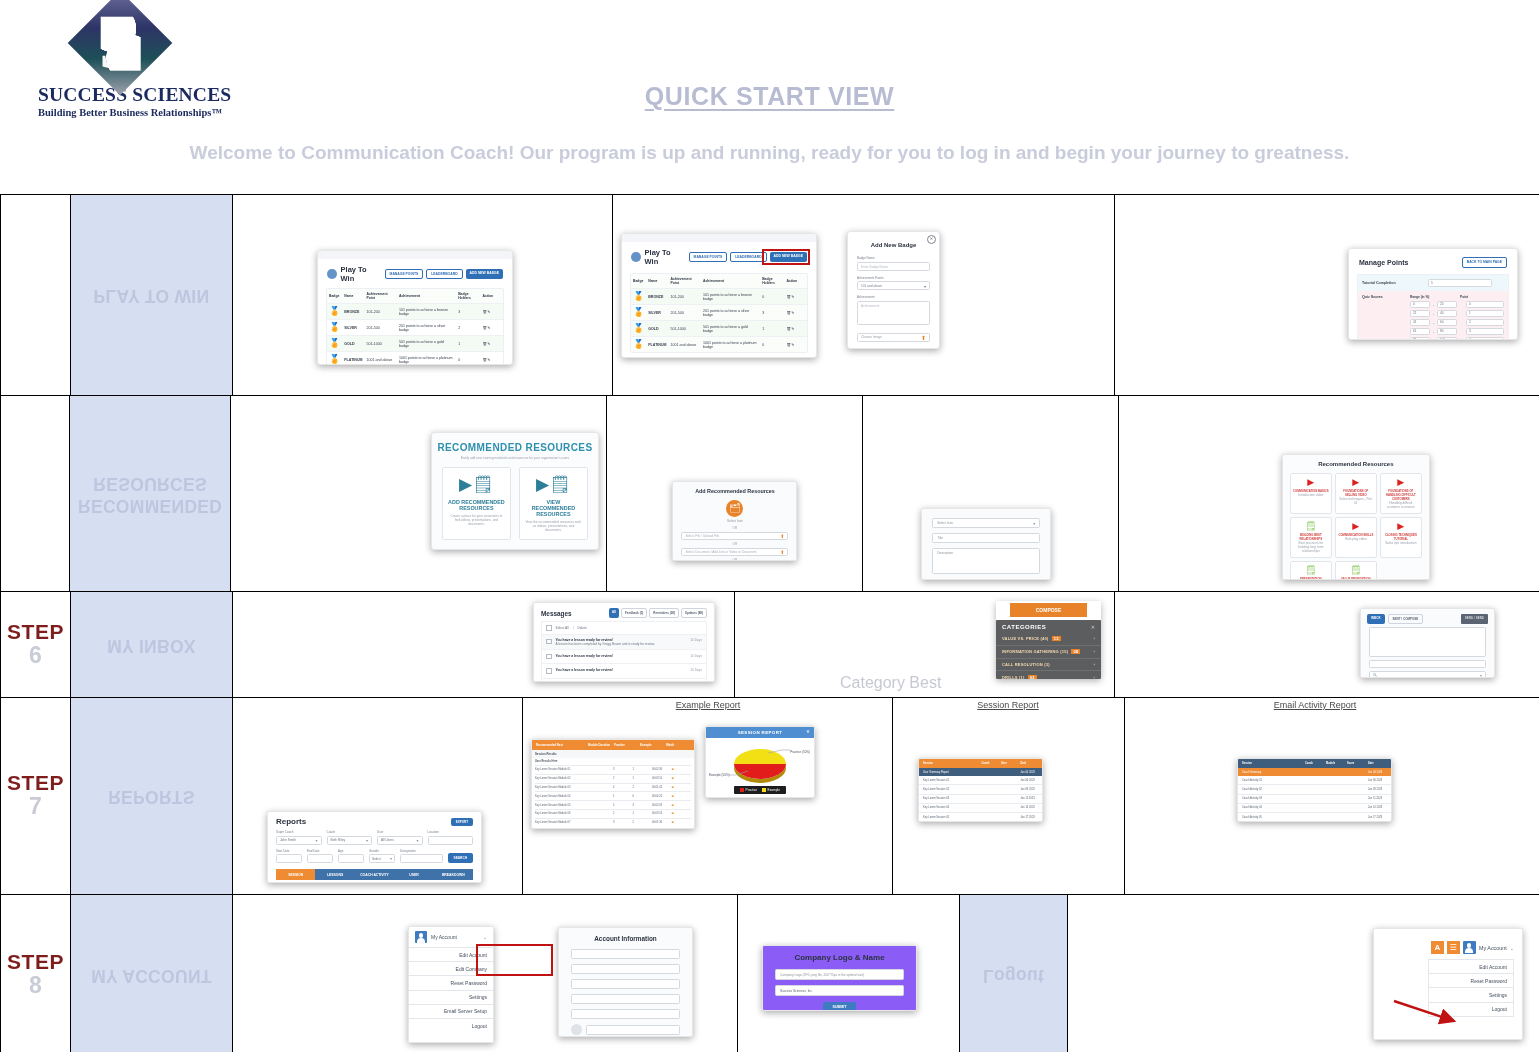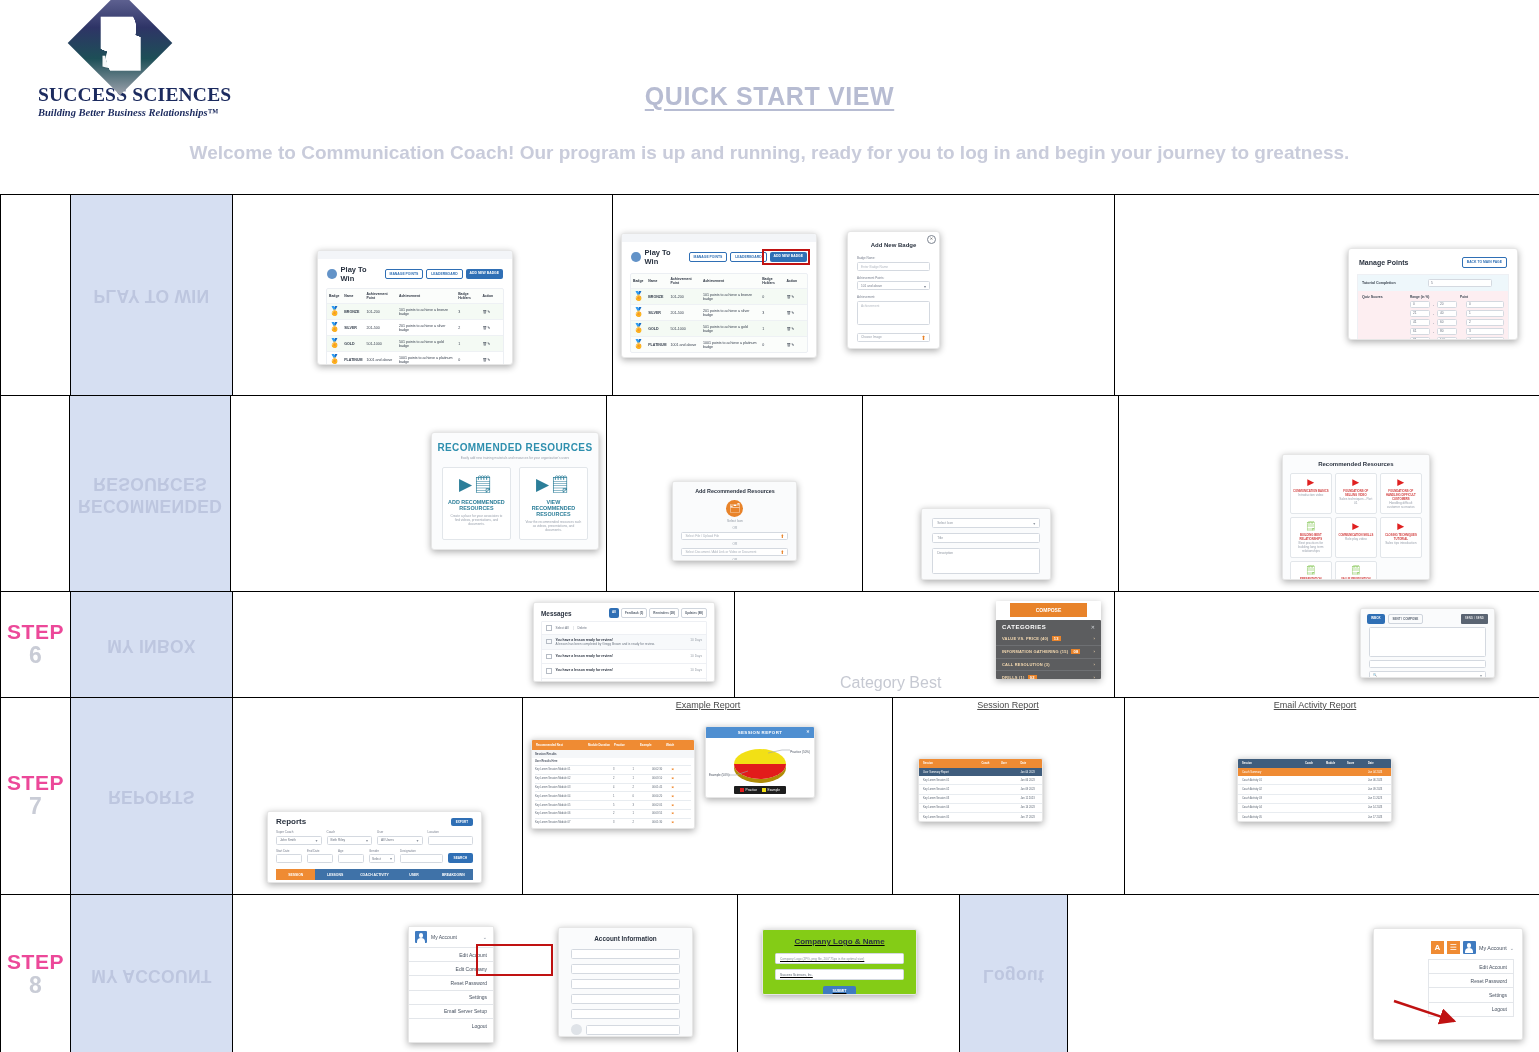--- a/index.html
+++ b/index.html
@@ -13,36 +13,36 @@
   .logo-diamond:after{content:"";position:absolute;left:18px;top:10px;width:40px;height:54px;
     transform:rotate(-45deg);
     background:
       radial-gradient(circle at 30% 22%, #ffffff 0 46%, rgba(255,255,255,0) 47%),
       radial-gradient(circle at 72% 76%, #ffffff 0 46%, rgba(255,255,255,0) 47%);
   }
   .logo-s{position:absolute;left:0;right:0;top:5px;font-family:"Liberation Serif",serif;font-size:62px;
     font-weight:700;color:#ffffff;line-height:74px;opacity:.96;text-shadow:0 0 2px rgba(0,0,0,.25);}
   .logo-name{font-family:"Liberation Serif",serif;color:#1b2a5e;font-size:19.5px;font-weight:700;
     letter-spacing:.2px;margin-top:4px;white-space:nowrap;}
-  .logo-tag{font-family:"Liberation Serif",serif;color:#1b2a5e;font-size:10.5px;font-style:italic;
+  .logo-tag{font-family:"Liberation Serif",serif;color:#1b2a5e;font-size:10.5px;
     font-weight:700;margin-top:1px;white-space:nowrap;}
 
   .qsg{position:absolute;left:0;right:0;top:82px;text-align:center;font-size:25px;font-weight:700;
     letter-spacing:.6px;color:#b7bcd2;text-decoration:underline;text-underline-offset:4px;}
   .subtitle{position:absolute;left:0;right:0;top:115px;text-align:center;font-size:21px;color:#c9ccd6;font-weight:400;}
   .welcome1{position:absolute;left:0;right:0;top:142px;text-align:center;font-size:19px;font-weight:700;color:#c9ccdb;}
   .welcome2{position:absolute;left:0;right:0;top:170px;text-align:center;font-size:19px;font-weight:700;color:#c9ccdb;}
 
   
   .grid{position:absolute;left:0;top:194px;width:1538px;border-top:1.5px solid #000;border-left:1.5px solid #000;}
   .row{display:flex;border-bottom:1.5px solid #000;}
   .cell{border-right:1.5px solid #000;position:relative;box-sizing:border-box;overflow:hidden;}
   .c-step{width:70px;display:flex;flex-direction:column;align-items:center;justify-content:center;}
   .c-title{width:162px;background:#d6dff2;display:flex;align-items:center;justify-content:center;text-align:center;}
-  .step-word{font-size:21px;font-weight:700;color:#ec4899;letter-spacing:.5px;line-height:1.05;}
+  .step-word{font-size:21px;font-weight:700;color:#7f1d1d;letter-spacing:.5px;line-height:1.05;}
   .step-num{font-size:23px;font-weight:700;color:#c9ccd6;line-height:1.1;}
   .title-flip{transform:scaleY(-1);font-size:17.5px;font-weight:700;color:#b9c2dc;letter-spacing:.3px;
     line-height:1.25;opacity:.85;}
 
   
   .shot{position:absolute;background:#fff;box-shadow:0 2px 7px rgba(0,0,0,.33);border:1px solid #e6e6e6;
     overflow:hidden;box-sizing:border-box;}
   .tiny{font-size:3.2px;color:#6a7280;line-height:1.25;}
 
   
@@ -880,21 +880,21 @@
           <div style="display:flex;gap:4px;align-items:center;margin-bottom:5px;">
             <div style="width:11px;height:11px;border-radius:50%;background:#dfe3e8;"></div>
             <div class="fi" style="flex:1;height:8px;"></div>
           </div>
 
         </div>
       </div>
     </div>
 
     <div class="cell" style="width:222px;">
-      <div class="shot" style="left:24px;top:34px;width:155px;height:66px;border-radius:2px;background:#84cc16;text-decoration:underline;">
+      <div class="shot" style="left:24px;top:50px;width:155px;height:66px;border-radius:2px;background:#8b5cf6;">
         <div style="text-align:center;font-size:8px;font-weight:700;color:#2b3340;margin-top:7px;">Company Logo &amp; Name</div>
         <div style="padding:7px 12px 0 12px;">
           <div class="fi" style="height:9px;display:flex;align-items:center;padding:0 4px;">
             <div class="tiny" style="color:#8d949f;">Company Logo (JPG, png file, 200*75px is the optimal size)</div>
           </div>
           <div class="fi" style="height:9px;margin-top:5px;display:flex;align-items:center;padding:0 4px;">
             <div class="tiny" style="color:#5a6472;">Success Sciences, Inc.</div>
           </div>
           <div class="sub-btn" style="margin:6px 48px 0 48px;">SUBMIT</div>
         </div>

